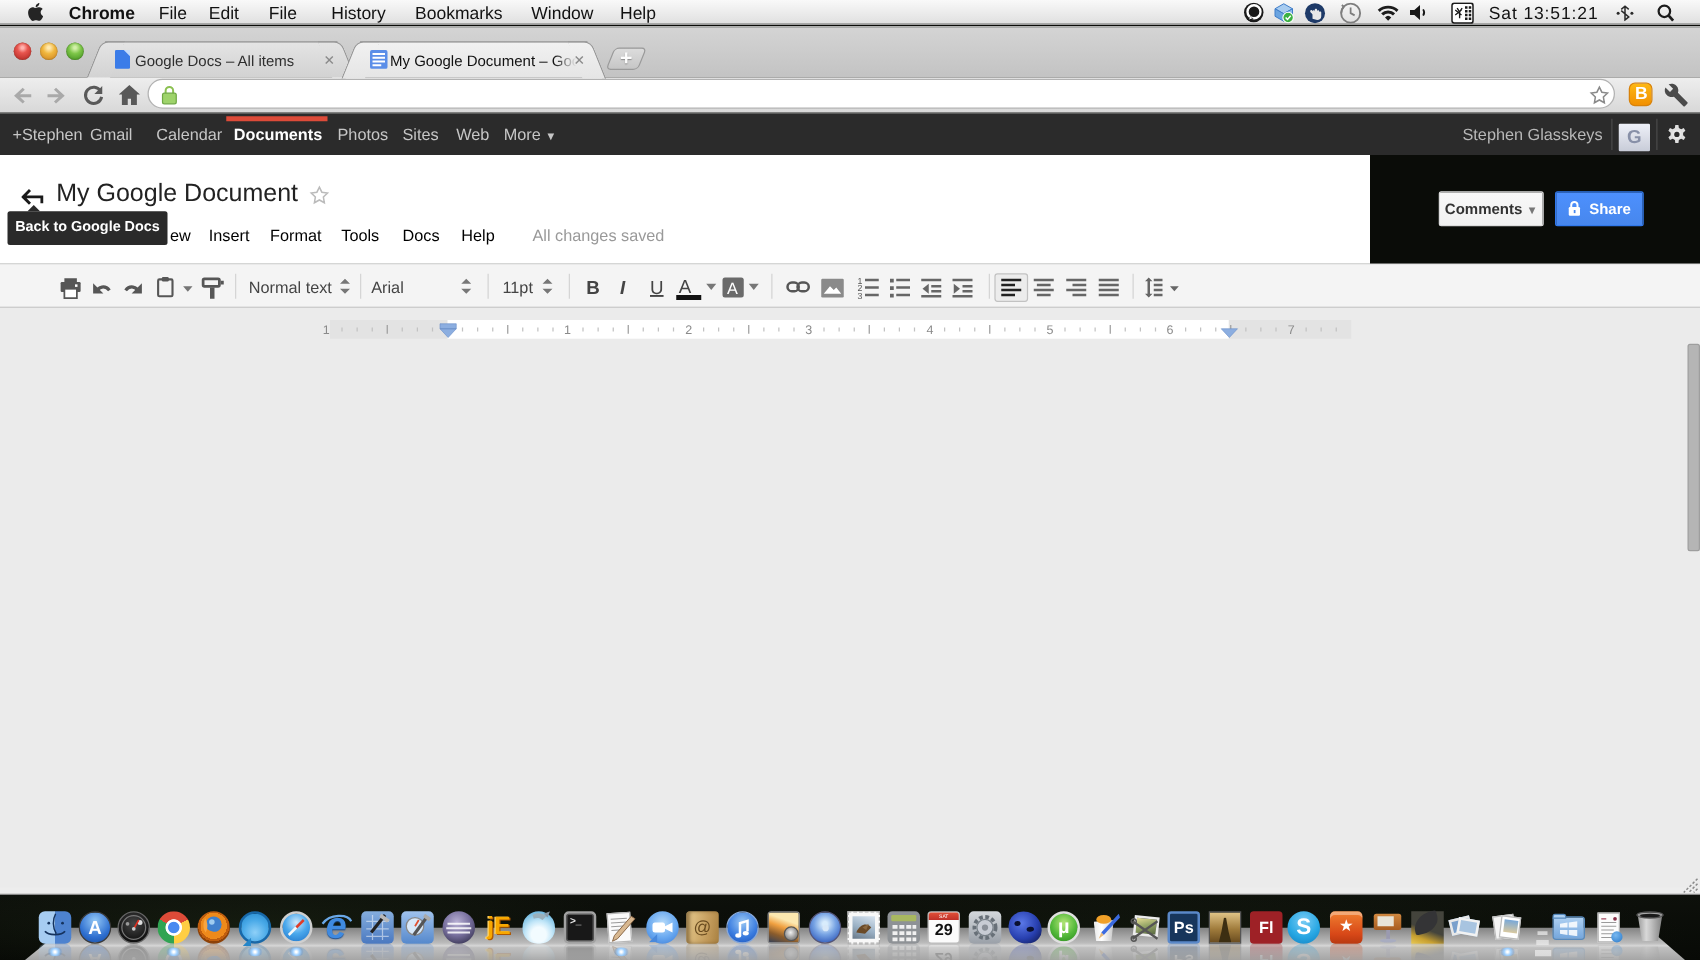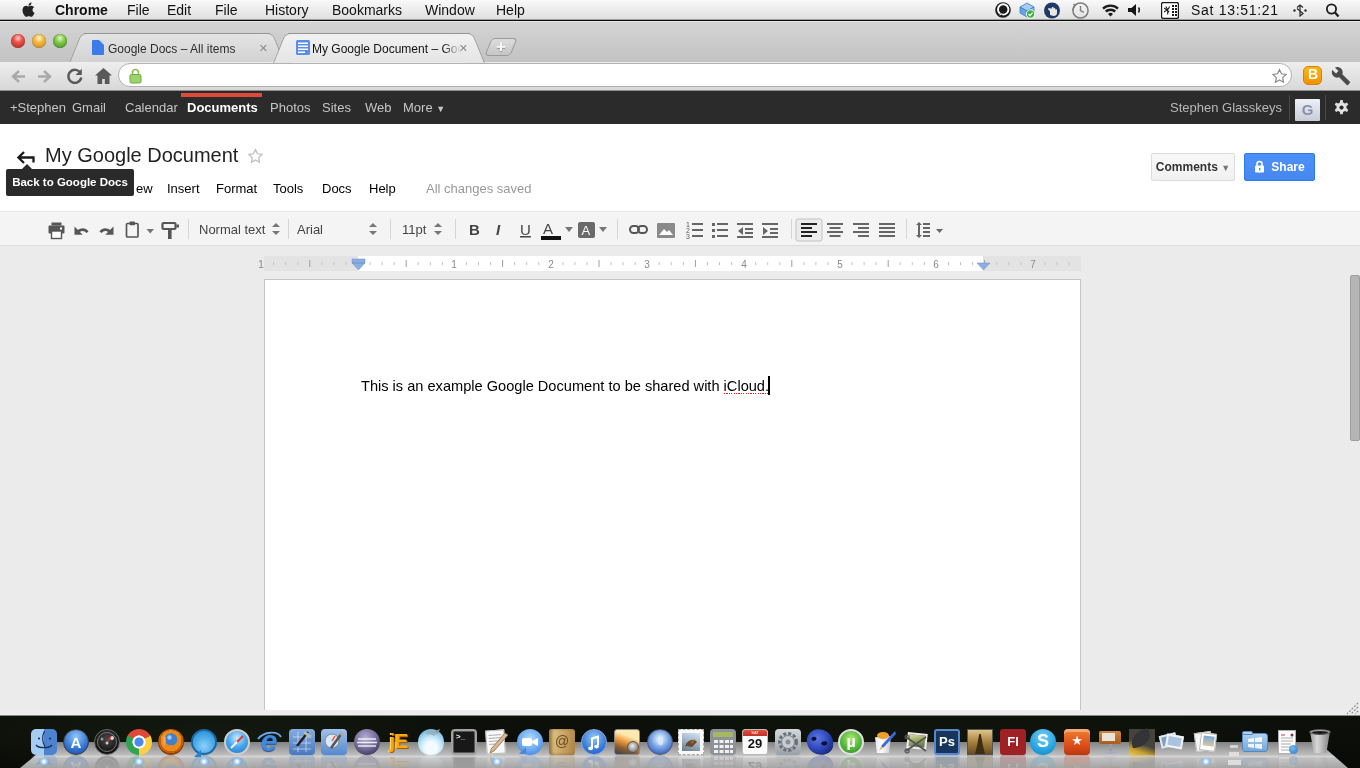--- a/index.html
+++ b/index.html
@@ -27,21 +27,21 @@
 #newtab div{transform:skewX(22deg);color:#fdfdfd;font-size:17px;font-weight:bold;text-align:center;line-height:16px;text-shadow:0 1px 1px #888}
 
 #addr{left:0;top:62px;width:1360px;height:29px;background:linear-gradient(#eeeeee,#d8d8d8);border-bottom:1px solid #8e8e8e}
 #urlfield{left:118px;top:1px;width:1174px;height:24px;background:#fff;border:1px solid #b2b2b2;border-radius:13px}
 .urltxt{position:absolute;top:5px;left:28px;font-size:14px;color:#888;white-space:nowrap;letter-spacing:.12px}
 
 #gbar{left:0;top:91px;width:1360px;height:33px;background:#2b2b2b}
 #gbar .it{position:absolute;top:9px;font-size:13px;color:#c6c6c6;white-space:nowrap}
 #gred{left:181px;top:2px;width:81px;height:4px;background:#dd4b39}
 
-#dochead{left:0;top:124px;width:1360px;height:87px;background:#fff}
+#dochead{left:0;top:124px;width:1096px;height:87px;background:#fff}
 #title{left:45px;top:20px;font-size:20px;color:#222}
 #tooltip{left:6px;top:45px;width:128px;height:27px;background:#2a2a2a;border-radius:2px;color:#fff;font-size:11.5px;font-weight:bold;text-align:center;line-height:27px}
 #tooltip:before{content:"";position:absolute;left:16px;top:-5px;border-style:solid;border-width:0 5px 5px 5px;border-color:transparent transparent #2a2a2a transparent}
 .menu{position:absolute;top:57px;font-size:13px;color:#000}
 
 #commentsbtn{left:1151px;top:29px;width:84px;height:28px;background:linear-gradient(#f8f8f8,#f1f1f1);border:1px solid #dcdcdc;border-radius:2px;font-size:12px;font-weight:bold;color:#333;text-align:center;line-height:26px}
 #sharebtn{left:1244px;top:29px;width:71px;height:28px;background:linear-gradient(#4d90fe,#4787ed);border:1px solid #3079ed;border-radius:2px;font-size:12px;font-weight:bold;color:#fff;text-align:center;line-height:26px}
 
 #etoolbar{left:0;top:211px;width:1360px;height:35px;background:#f4f4f4;border-top:1px solid #e9e9e9;border-bottom:1px solid #dedede}
 #etoolbar svg{position:absolute;top:0;left:0}
@@ -358,24 +358,20 @@
         <text x="303" y="11.5">2</text>
         <text x="399" y="11.5">3</text>
         <text x="496" y="11.5">4</text>
         <text x="592" y="11.5">5</text>
         <text x="688" y="11.5">6</text>
         <text x="785" y="11.5">7</text>
       </g>
 <path d="M104 3h13v4h-13z M104 7l13 0-6.5 7z" fill="#8caee0" stroke="#6a8ec8" stroke-width=".5"></path>
 <path d="M729 7l13 0-6.5 7z" fill="#8caee0" stroke="#6a8ec8" stroke-width=".5"></path>
 </svg>
-<div id="page" class="ab">
-<span id="dtext">This is an example Google Document to be shared with <span style="background:repeating-linear-gradient(90deg,#e82020 0 1.2px,rgba(0,0,0,0) 1.2px 2.4px) 0 100%/100% 1.3px no-repeat">iCloud.</span></span>
-<div id="cursor"></div>
-</div>
 <div id="scrollthumb" class="ab"></div>
 </div>
 <div id="winbottom" class="ab"></div>
 <svg class="ab" style="left:1344px;top:702px" width="15" height="13">
     <g stroke="#8a8a8a" stroke-width="1.2" stroke-dasharray="2 1.5">
       <path d="M14 1 3 12M14 5 7 12M14 9l-3 3"></path>
     </g>
   </svg>
 
 <div id="desktop" class="ab"></div>

